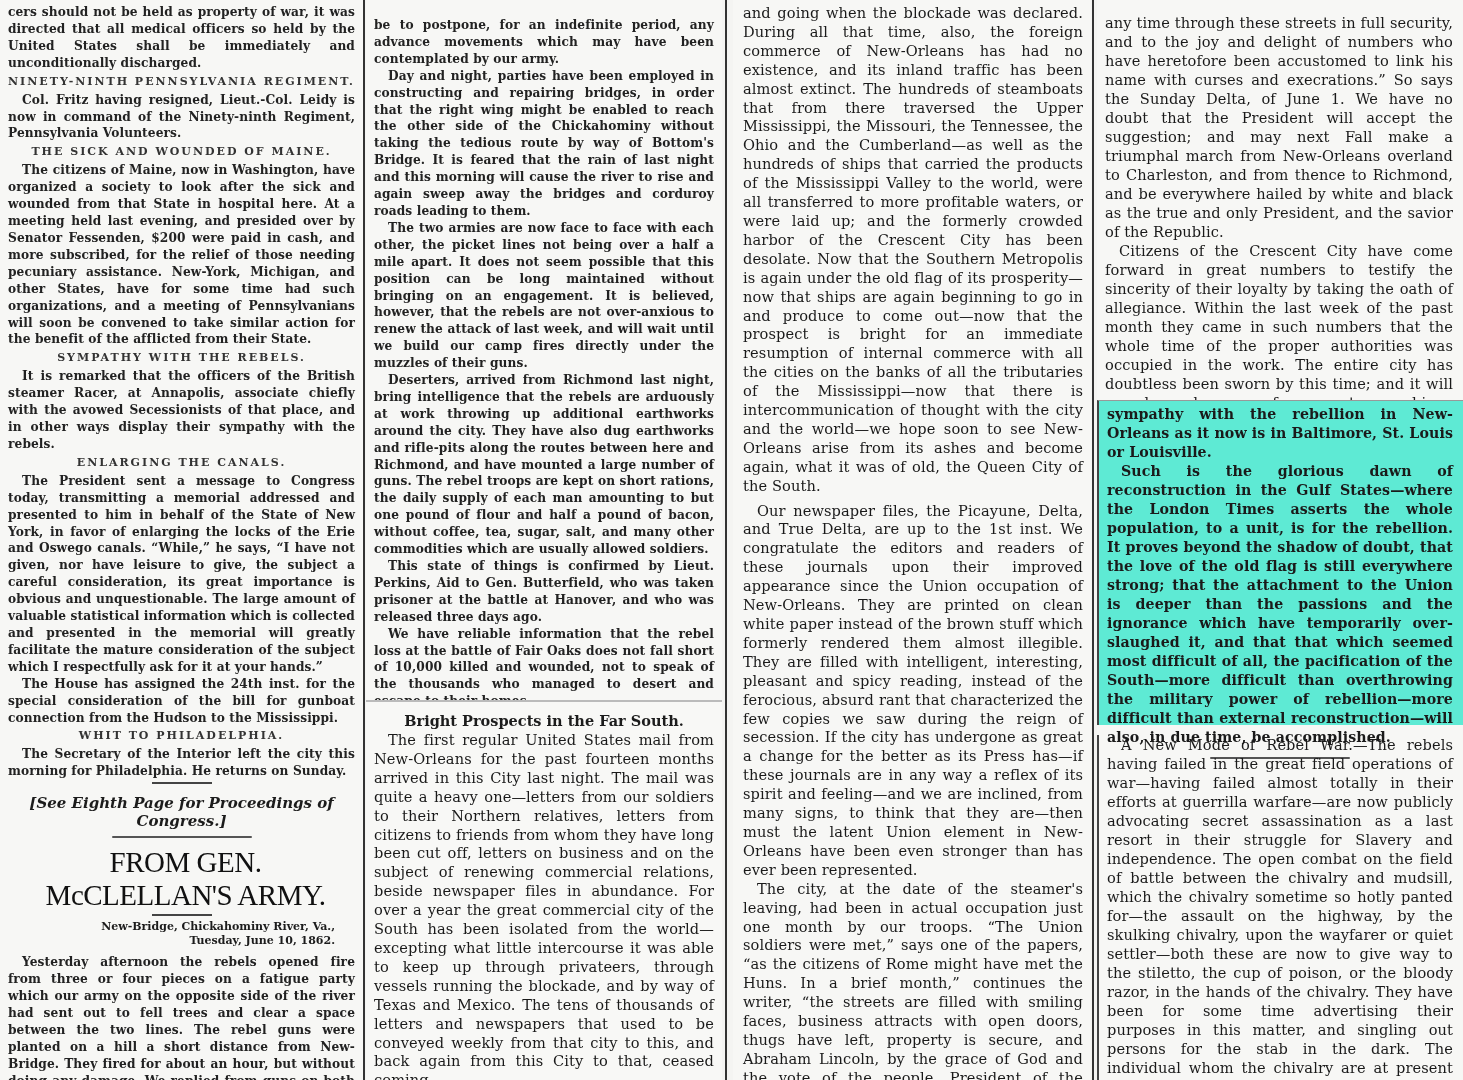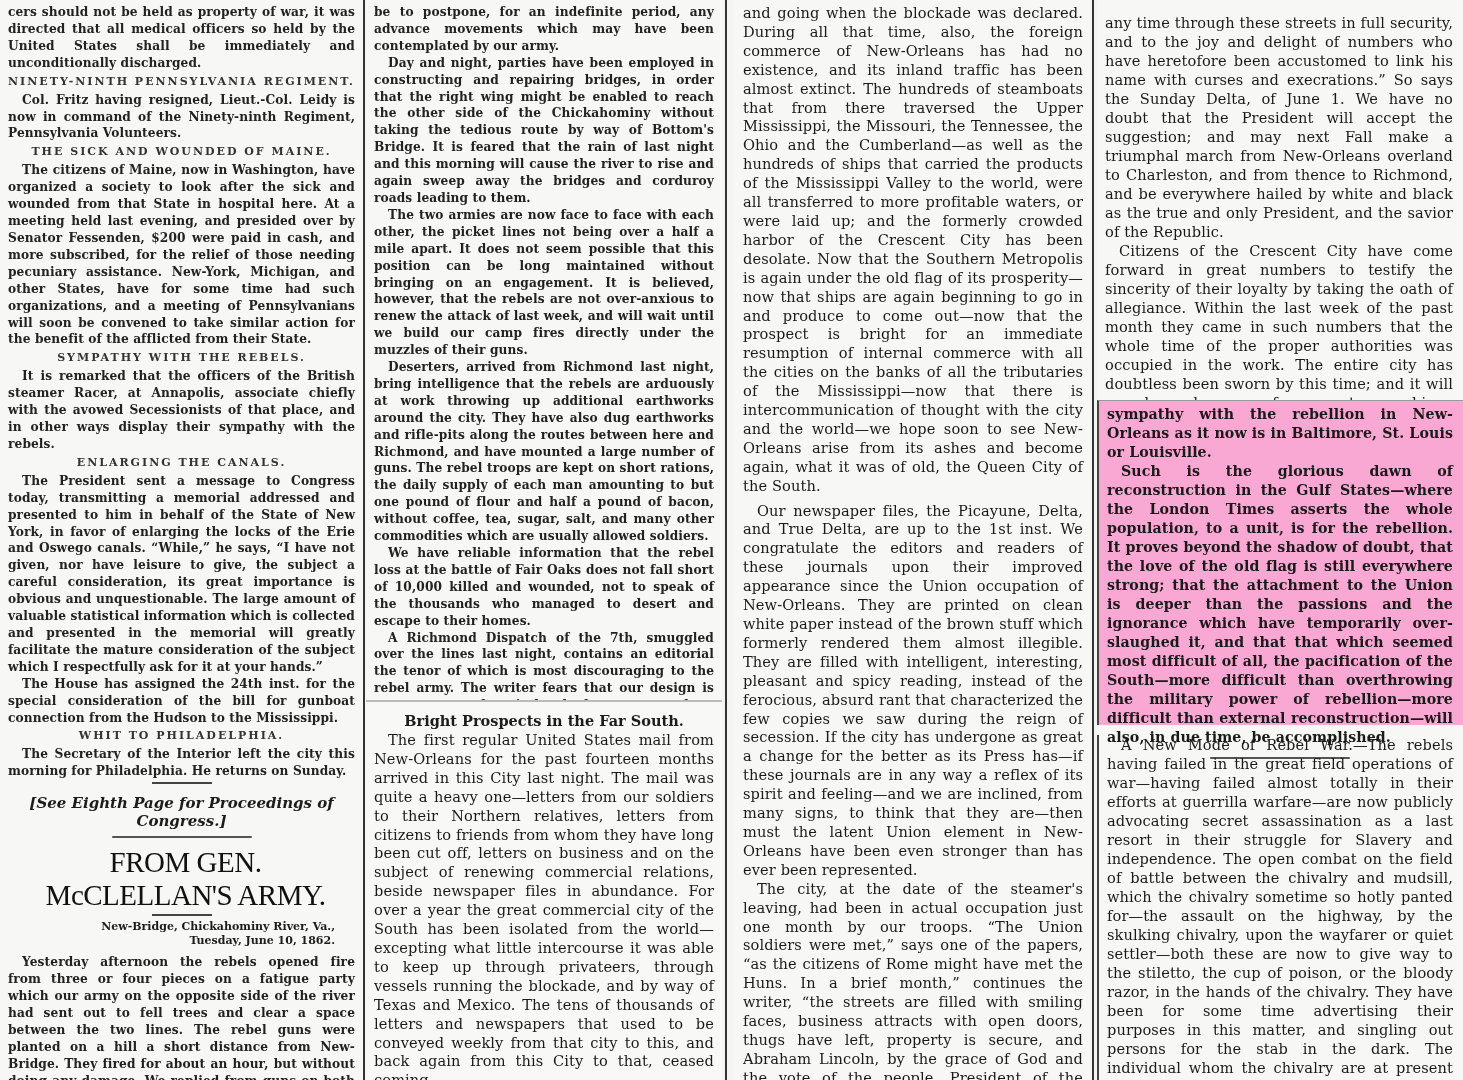--- a/index.html
+++ b/index.html
@@ -10,21 +10,21 @@
     color:#1c1c1c;
     position:relative;
   }
   .col {
     position:absolute; top:0; height:1080px;
     box-sizing:border-box;
     background:#f7f7f5;
     overflow:hidden;
   }
   .col1 { left:0; width:363px; padding:4px 8px 0 8px; }
-  .col2 { left:366px; width:356px; padding:4px 8px 0 8px; }
+  .col2 { left:366px; width:356px; padding:17px 8px 0 8px; }
   .col3 { left:733px; width:358px; padding:4px 8px 0 10px; }
   .col4 { left:1097px; width:366px; padding:13px 10px 0 8px; }
   .rule {
     position:absolute; top:0; width:2px; height:1080px; background:#333;
   }
   p {
     margin:0; text-align:justify; hyphens:manual;
     font-size:13.6px; line-height:18.6px; letter-spacing:0.1px;
     font-weight:bold; color:#222;
   }
@@ -96,20 +96,21 @@
 
 </div>
 
 <div class="rule" style="left:363px;"></div>
 
 <div class="col col2 small">
   <p>be to postpone, for an indefinite period, any advance movements which may have been contemplated by our army.</p>
   <p class="indent">Day and night, parties have been employed in constructing and repairing bridges, in order that the right wing might be enabled to reach the other side of the Chickahominy without taking the tedious route by way of Bottom's Bridge. It is feared that the rain of last night and this morning will cause the river to rise and again sweep away the bridges and corduroy roads leading to them.</p>
   <p class="indent">The two armies are now face to face with each other, the picket lines not being over a half a mile apart. It does not seem possible that this position can be long maintained without bringing on an engagement. It is believed, however, that the rebels are not over-anxious to renew the attack of last week, and will wait until we build our camp fires directly under the muzzles of their guns.</p>
   <p class="indent">Deserters, arrived from Richmond last night, bring intelligence that the rebels are arduously at work throwing up additional earthworks around the city. They have also dug earthworks and rifle-pits along the routes between here and Richmond, and have mounted a large number of guns. The rebel troops are kept on short rations, the daily supply of each man amounting to but one pound of flour and half a pound of bacon, without coffee, tea, sugar, salt, and many other commodities which are usually allowed soldiers.</p>
+  <p class="indent">This state of things is confirmed by Lieut. Perkins, Aid to Gen. Butterfield, who was taken prisoner at the battle at Hanover, and who was released three days ago.</p>
   <p class="indent">We have reliable information that the rebel loss at the battle of Fair Oaks does not fall short of 10,000 killed and wounded, not to speak of the thousands who managed to desert and escape to their homes.</p>
   <p class="indent">A Richmond Dispatch of the 7th, smuggled over the lines last night, contains an editorial the tenor of which is most discouraging to the rebel army. The writer fears that our design is not to engage them in battle, but to starve them out, a plan which he considers not impossible for us to accomplish.</p>
   <p class="indent" style="display:flex;justify-content:space-between;">
     <span>The fate of rebeldom is near at hand.</span>
     <span style="padding-right:18px;">WHIT.</span>
   </p>
   <div class="reg" style="position:absolute;top:700px;left:0;right:0;padding:0 8px;border-top:2px solid #bbb;background:#f8f8f6;height:380px;">
     <div class="bright-head">Bright Prospects in the Far South.</div>
     <p class="indent">The first regular United States mail from New-Orleans for the past fourteen months arrived in this City last night. The mail was quite a heavy one—letters from our soldiers to their Northern relatives, letters from citizens to friends from whom they have long been cut off, letters on business and on the subject of renewing commercial relations, beside newspaper files in abundance. For over a year the great commercial city of the South has been isolated from the world—excepting what little intercourse it was able to keep up through privateers, through vessels running the blockade, and by way of Texas and Mexico. The tens of thousands of letters and newspapers that used to be conveyed weekly from that city to this, and back again from this City to that, ceased coming</p>
   </div>
@@ -123,21 +124,21 @@
   <p class="indent">The city, at the date of the steamer's leaving, had been in actual occupation just one month by our troops. “The Union soldiers were met,” says one of the papers, “as the citizens of Rome might have met the Huns. In a brief month,” continues the writer, “the streets are filled with smiling faces, business attracts with open doors, thugs have left, property is secure, and Abraham Lincoln, by the grace of God and the vote of the people, President of the United States of America, might walk unarmed and unaccompanied at</p>
 </div>
 
 <div class="rule" style="left:1092px;"></div>
 
 <div class="col col4">
   <div class="top">
     <p>any time through these streets in full security, and to the joy and delight of numbers who have heretofore been accustomed to link his name with curses and execrations.” So says the Sunday Delta, of June 1. We have no doubt that the President will accept the suggestion; and may next Fall make a triumphal march from New-Orleans overland to Charleston, and from thence to Richmond, and be everywhere hailed by white and black as the true and only President, and the savior of the Republic.</p>
     <p class="indent">Citizens of the Crescent City have come forward in great numbers to testify the sincerity of their loyalty by taking the oath of allegiance. Within the last week of the past month they came in such numbers that the whole time of the proper authorities was occupied in the work. The entire city has doubtless been sworn by this time; and it will soon be as dangerous for a man to avow his</p>
   </div>
-  <div class="boxed" style="position:absolute;top:400px;left:0;right:0;padding:4px 10px 0 8px;border-top:1px solid #999;border-left:2px solid #444;background:#f9a8d4;height:320px;">
+  <div class="boxed" style="position:absolute;top:400px;left:0;right:0;padding:4px 10px 0 8px;border-top:1px solid #999;border-left:2px solid #444;background:#5eead4;height:320px;">
     <p>sympathy with the rebellion in New-Orleans as it now is in Baltimore, St. Louis or Louisville.</p>
     <p class="indent">Such is the glorious dawn of reconstruction in the Gulf States—where the London Times asserts the whole population, to a unit, is for the rebellion. It proves beyond the shadow of doubt, that the love of the old flag is still everywhere strong; that the attachment to the Union is deeper than the passions and the ignorance which have temporarily over-slaughed it, and that that which seemed most difficult of all, the pacification of the South—more difficult than overthrowing the military power of rebellion—more difficult than external reconstruction—will also, in due time, be accomplished.</p>
     <div class="dash" style="margin-top:10px;"></div>
   </div>
   <div class="bottom" style="position:absolute;top:735px;left:0;right:0;padding:0 10px 0 8px;border-left:2px solid #444;height:345px;">
     <p class="indent">A New Mode of Rebel War.—The rebels having failed in the great field operations of war—having failed almost totally in their efforts at guerrilla warfare—are now publicly advocating secret assassination as a last resort in their struggle for Slavery and independence. The open combat on the field of battle between the chivalry and mudsill, which the chivalry sometime so hotly panted for—the assault on the highway, by the skulking chivalry, upon the wayfarer or quiet settler—both these are now to give way to the stiletto, the cup of poison, or the bloody razor, in the hands of the chivalry. They have been for some time advertising their purposes in this matter, and singling out persons for the stab in the dark. The individual whom the chivalry are at present stimulating each other to</p>
   </div>
 </div>
 
 </body></html>

